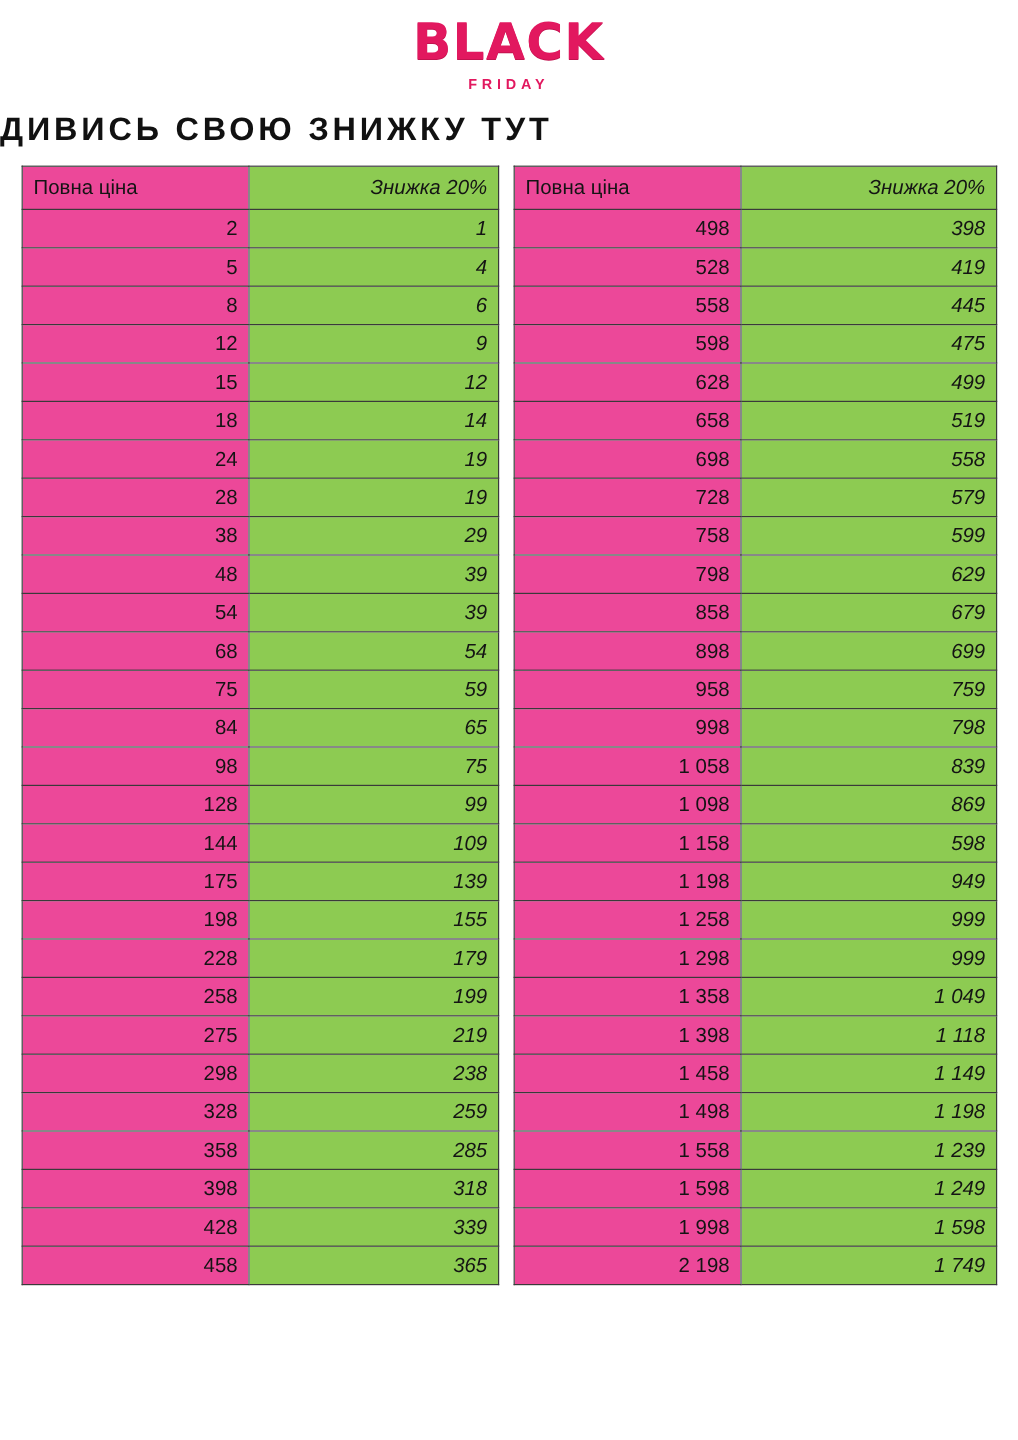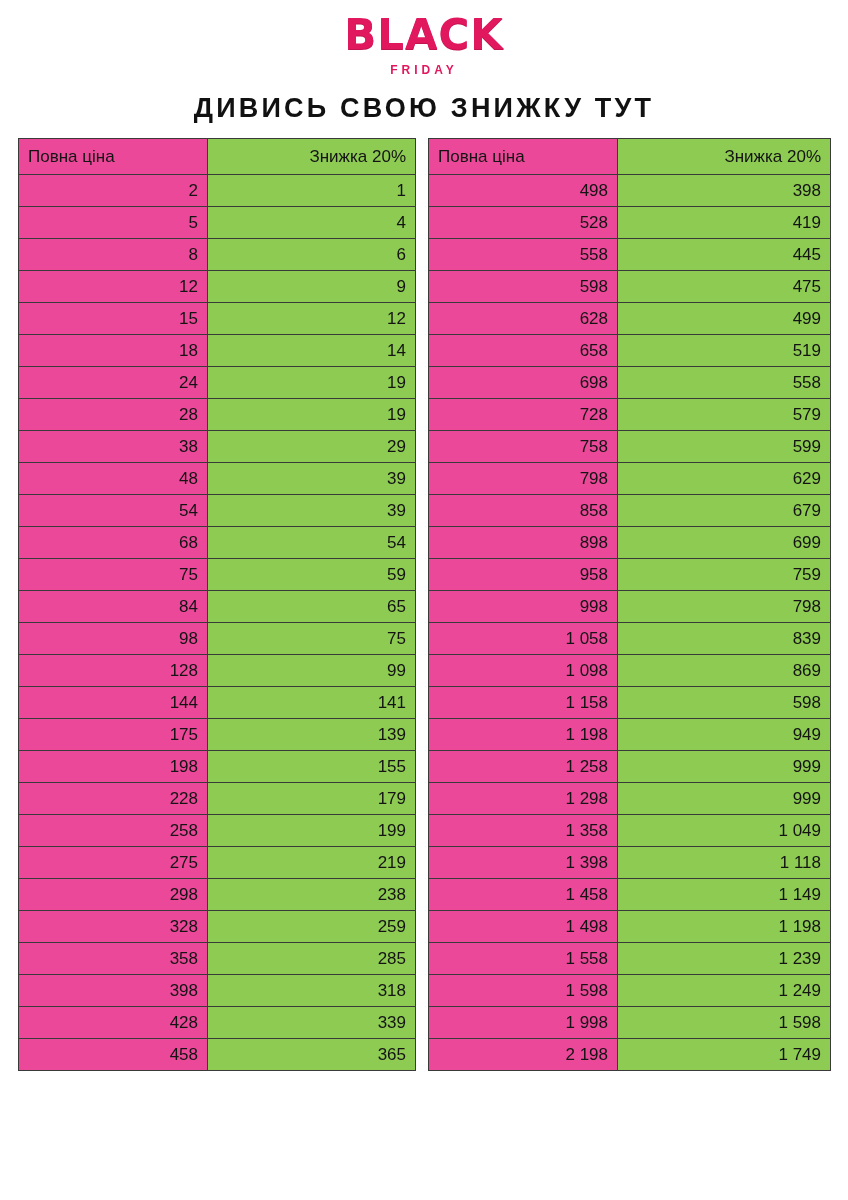--- a/index.html
+++ b/index.html
@@ -45,21 +45,20 @@
     font-size: 12px;
     line-height: 24px;
     letter-spacing: 4px;
     color: #e2185f;
     margin-top: 2px;
   }
 
   
   .headline {
     width: 100%;
-    text-align: center;
     margin-top: 10px;
     font-family: "Liberation Sans", sans-serif;
     font-weight: 700;
     font-size: 27px;
     line-height: 32px;
     letter-spacing: 3.2px;
     color: #111111;
     text-transform: uppercase;
   }
 
@@ -109,20 +108,21 @@
     height: 35px;
     line-height: 35px;
     font-weight: 400;
     font-size: 17px;
   }
   th.col-full, td.col-full {
     background: #ec4899;
   }
   th.col-disc, td.col-disc {
     background: #8dcb52;
+    font-style: italic;
   }
   th.col-full {
     text-align: left;
   }
   th.col-disc {
     text-align: right;
   }
   td.col-full, td.col-disc {
     text-align: right;
   }
@@ -219,21 +219,21 @@
             <tr>
               <td class="col-full">98</td>
               <td class="col-disc">75</td>
             </tr>
             <tr>
               <td class="col-full">128</td>
               <td class="col-disc">99</td>
             </tr>
             <tr>
               <td class="col-full">144</td>
-              <td class="col-disc">141</td>
+              <td class="col-disc">109</td>
             </tr>
             <tr>
               <td class="col-full">175</td>
               <td class="col-disc">139</td>
             </tr>
             <tr>
               <td class="col-full">198</td>
               <td class="col-disc">155</td>
             </tr>
             <tr>

